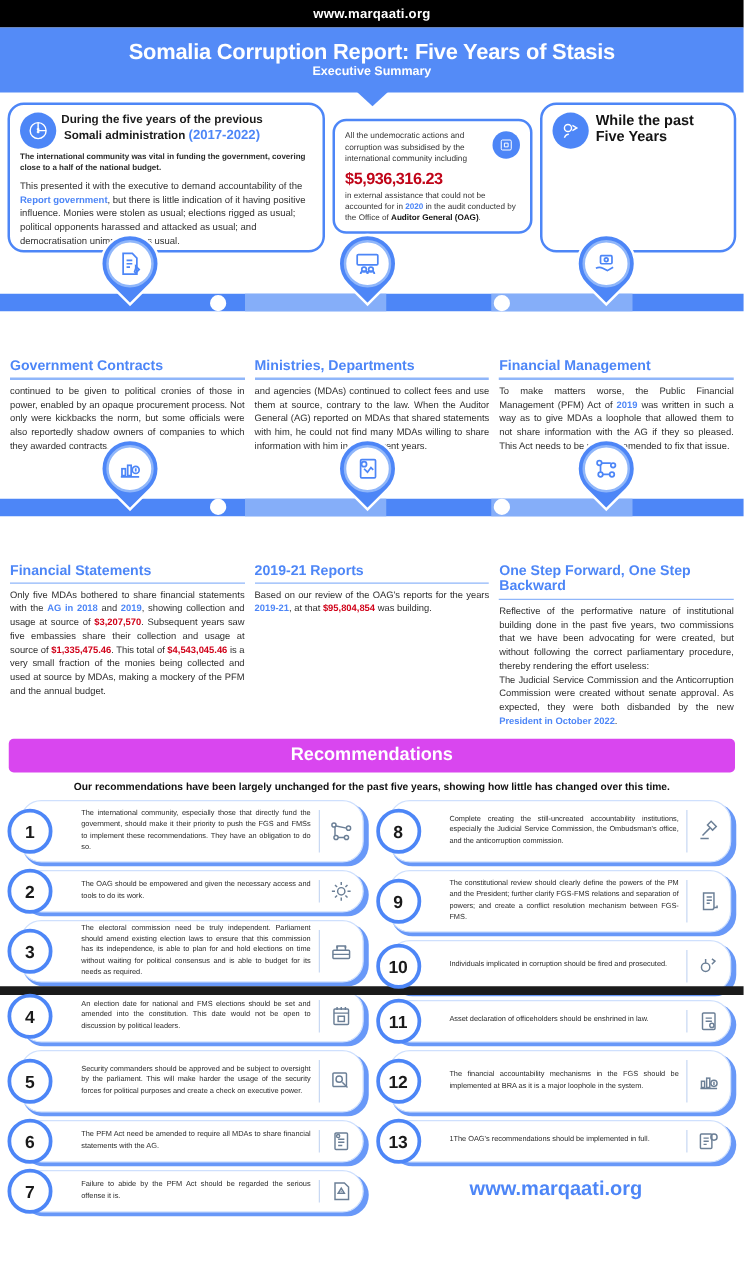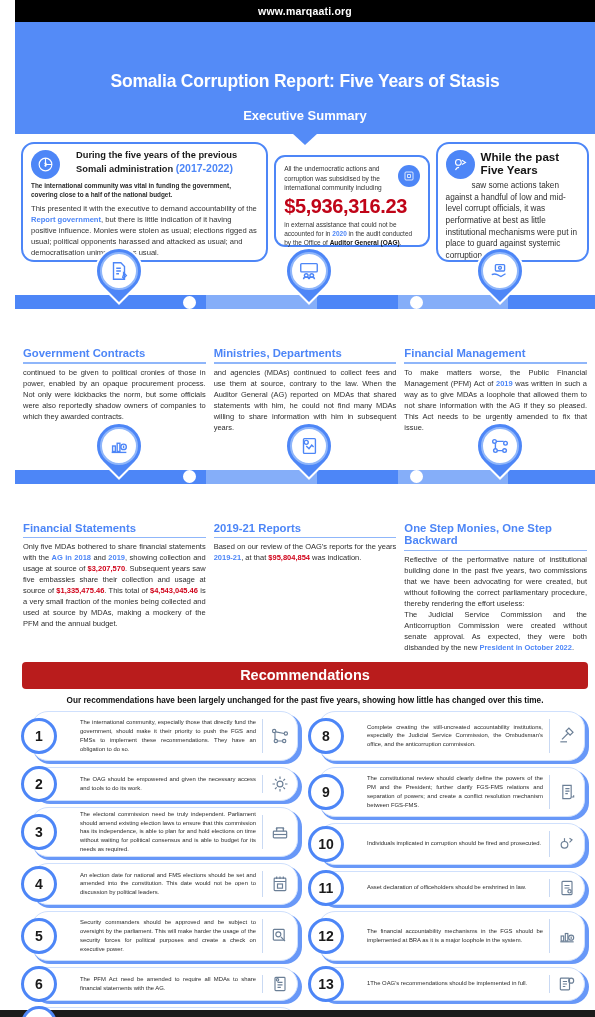--- a/index.html
+++ b/index.html
@@ -2,36 +2,36 @@
 <html><head>
 <meta charset="utf-8">
 <style>
   * { box-sizing: border-box; margin: 0; padding: 0; }
   html, body {
     width: 595px; height: 1017px;
     font-family: "Liberation Sans", sans-serif;
     background: #ffffff;
     overflow: hidden;
   }
-  .page { position: relative; width: 595px; height: 1017px; background: #fff; padding-left: 15px; }
+  .page { position: relative; width: 595px; height: 796px; background: #fff; }
 
   
   .topbar {
     height: 22px; background: #000; color: #fff;
     display: flex; align-items: center; justify-content: center;
     font-size: 10.5px; font-weight: bold; letter-spacing: .2px;
   }
 
   
   .titleband {
     background: #548bf7; color: #fff; text-align: center;
     padding: 9px 0 11px 0; position: relative;
   }
-  .titleband h1 { font-size: 17.5px; font-weight: bold; letter-spacing: -.2px; margin-top: 40px; }
-  .titleband h2 { font-size: 13px; font-weight: bold; margin-top: 16px; }
+  .titleband h1 { font-size: 17.5px; font-weight: bold; letter-spacing: -.2px; }
+  .titleband h2 { font-size: 10px; font-weight: bold; margin-top: 0; }
   .band-notch {
     position: absolute; left: 50%; bottom: -11px; transform: translateX(-50%);
     width: 0; height: 0; border-left: 13px solid transparent;
     border-right: 13px solid transparent; border-top: 12px solid #548bf7;
   }
 
   
   .hero { position: relative; height: 128px; padding: 8px 6px 0 6px; display: flex; gap: 6px; }
   .card {
     border: 2px solid #4d86f7; border-radius: 13px; background: #fff;
@@ -41,31 +41,31 @@
   .card.mid   { width: 160px; border-radius: 11px; margin-top: 13px; height: 92px; padding: 7px 8px; }
   .card.right { width: 158px; }
 
   .badge {
     width: 29px; height: 29px; border-radius: 50%; background: #4d86f7;
     display: inline-flex; align-items: center; justify-content: center;
     color: #fff; flex: 0 0 29px;
   }
   .badge svg { width: 17px; height: 17px; }
 
-  .card.left .head { display: flex; gap: 16px; align-items: flex-start; }
+  .card.left .head { display: flex; gap: 4px; align-items: flex-start; text-align: center; }
   .card.left .head-txt { font-size: 9.3px; font-weight: bold; color: #1b1b1b; line-height: 1.25; }
   .card.left .yr { color: #4d86f7; font-size: 10.5px; }
   .card.left .sub { font-size: 6.4px; font-weight: bold; color: #2b2b2b; margin-top: 3px; line-height: 1.35; }
   .card.left .body { font-size: 7.6px; color: #313131; line-height: 1.45; margin-top: 4px; }
   .lk { color: #4d86f7; font-weight: bold; }
 
   .card.mid .mtop { font-size: 6.6px; color: #333; line-height: 1.45; padding-right: 26px; }
   .card.mid .badge { position: absolute; right: 8px; top: 8px; width: 22px; height: 22px; flex: 0 0 22px; }
   .card.mid .badge svg { width: 12px; height: 12px; }
-  .card.mid .amount { font-size: 20px; font-weight: bold; color: #c00418; letter-spacing: -.4px; margin: 2px 0 2px 0; }
+  .card.mid .amount { font-size: 13px; font-weight: bold; color: #c00418; letter-spacing: -.4px; margin: 2px 0 2px 0; }
   .card.mid .mbot { font-size: 6.5px; color: #333; line-height: 1.45; }
   .bl { color: #4d86f7; font-weight: bold; }
   .bk { color: #111; font-weight: bold; }
 
   .card.right .head { display: flex; gap: 6px; align-items: flex-start; }
   .card.right .head-txt { font-size: 11.6px; font-weight: bold; color: #141414; line-height: 1.12; }
   .card.right .body { font-size: 8.2px; color: #2e2e2e; line-height: 1.42; margin-top: 1px; }
   .card.right .body .lead { padding-left: 26px; }
 
   
@@ -101,21 +101,21 @@
   
   .cols { display: flex; gap: 8px; padding: 0 8px; margin-top: 28px; }
   .col { width: 188px; }
   .col h3 { font-size: 11.3px; font-weight: bold; color: #4d86f7; line-height: 1.1; }
   .col .rule { height: 1.2px; background: #8fb6fa; margin: 3px 0 3px 0; }
   .col p { font-size: 7.5px; color: #2e2e2e; line-height: 1.47; text-align: justify; }
   .rd { color: #d00018; font-weight: bold; }
 
   
   .recband {
-    margin: 9px 7px 0 7px; background: #b91c1c; color: #fff; border-radius: 4px;
+    margin: 9px 7px 0 7px; background: #d946ef; color: #fff; border-radius: 4px;
     text-align: center; font-size: 14.5px; font-weight: bold; padding: 5px 0 6px 0;
   }
   .recsub {
     text-align: center; font-size: 8.2px; font-weight: bold; color: #111;
     margin: 7px 6px 6px 6px;
   }
   .reclists { display: flex; gap: 6px; padding: 0 6px; }
   .reccol { width: 289px; display: flex; flex-direction: column; gap: 6px; }
   .recitem { position: relative; height: 42px; }
   .recitem.tall { height: 50px; }
@@ -206,21 +206,20 @@
       <div class="head">
         <span class="badge">
           <svg viewBox="0 0 24 24" fill="none" stroke="currentColor" stroke-width="1.6">
             <circle cx="9" cy="9" r="4"></circle>
               <path d="M14 6l5 3-5 3"></path>
               <path d="M5 20c1-3 3-4 5-4"></path>
           </svg>
         </span>
         <span class="head-txt">While the past Five Years</span>
       </div>
-      <div class="body"><span class="lead">saw some actions taken against a handful of low and mid-level corrupt officials, it was performative at best as little institutional mechanisms were put in place to guard against systemic corruption.</span></div>
     </div>
   </div>
 
   <div class="strip">
     <div class="bar">
       <div class="light l1"></div>
       <div class="light l2"></div>
     </div>
     <div class="dot d1"></div>
     <div class="dot d2"></div>
@@ -327,25 +326,25 @@
       <h3>Financial Statements</h3>
       <div class="rule"></div>
       <p>
         <span>Only five MDAs bothered to share financial statements with the </span><span class="lk">AG in 2018</span><span> and </span><span class="lk">2019</span><span>, showing collection and usage at source of </span><span class="rd">$3,207,570</span><span>. Subsequent years saw five embassies share their collection and usage at source of </span><span class="rd">$1,335,475.46</span><span>. This total of </span><span class="rd">$4,543,045.46</span><span> is a very small fraction of the monies being collected and used at source by MDAs, making a mockery of the PFM and the annual budget.</span>
       </p>
     </div>
     <div class="col">
       <h3>2019-21 Reports</h3>
       <div class="rule"></div>
       <p>
-        <span>Based on our review of the OAG's reports for the years </span><span class="lk">2019-21</span><span>, at that </span><span class="rd">$95,804,854</span><span> was indication.</span>
+        <span>Based on our review of the OAG's reports for the years </span><span class="lk">2019-21</span><span>, at that </span><span class="rd">$95,804,854</span><span> was building.</span>
       </p>
     </div>
     <div class="col">
-      <h3>One Step Monies, One Step Backward</h3>
+      <h3>One Step Forward, One Step Backward</h3>
       <div class="rule"></div>
       <p>
         <span>Reflective of the performative nature of institutional building done in the past five years, two commissions that we have been advocating for were created, but without following the correct parliamentary procedure, thereby rendering the effort useless:</span><br>
         <span>The Judicial Service Commission and the Anticorruption Commission were created without senate approval. As expected, they were both disbanded by the new </span><span class="lk">President in October 2022</span><span>.</span>
       </p>
     </div>
   </div>
 
   <div class="recband">
     <span>Recommendations</span>

